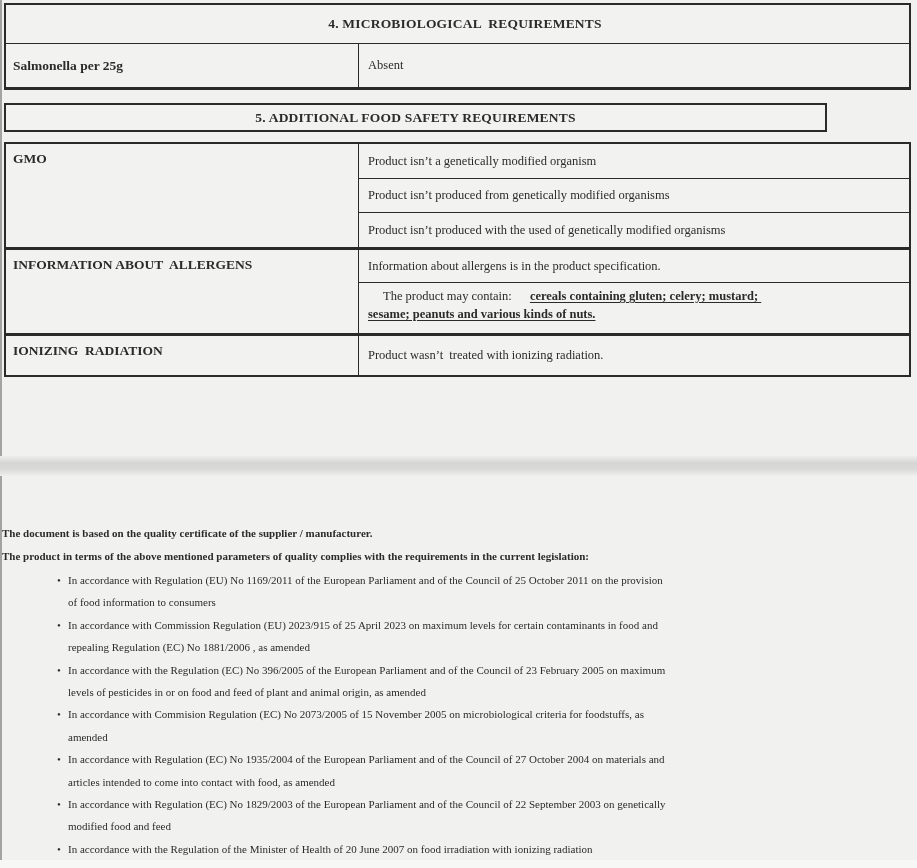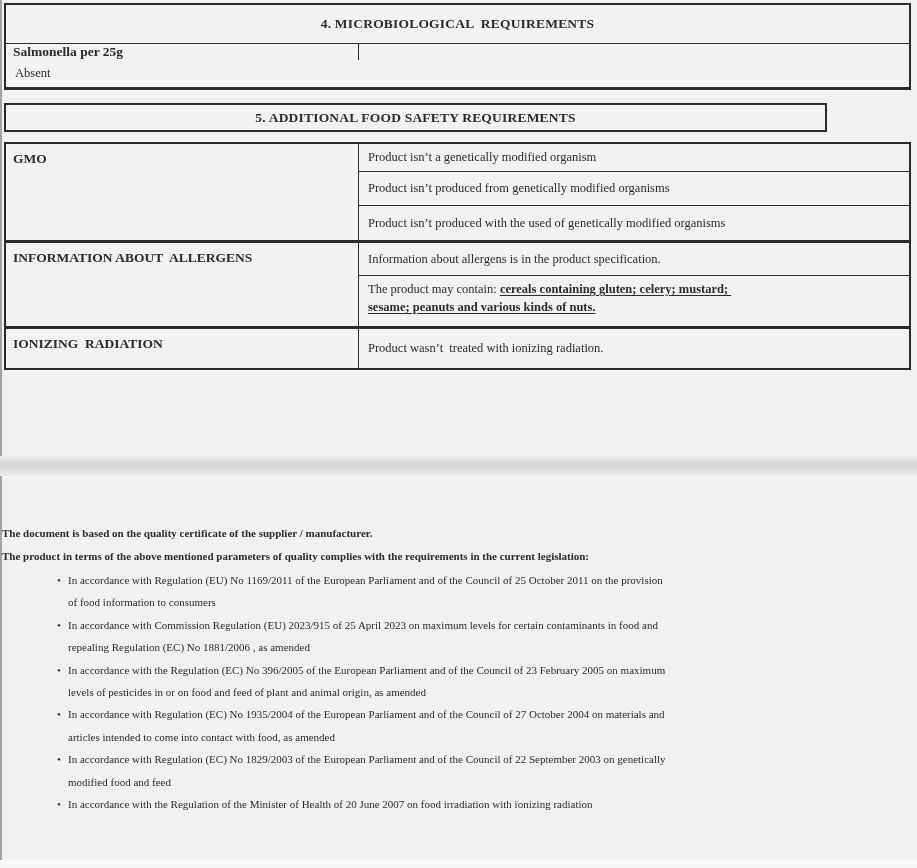--- a/index.html
+++ b/index.html
@@ -4,21 +4,21 @@
 <style>
   * { box-sizing: border-box; margin: 0; padding: 0; }
   html, body { width: 917px; height: 868px; }
   body {
     position: relative;
     background: #f1f1f0;
     font-family: "Liberation Serif", "DejaVu Serif", serif;
     color: #2b2b2b;
     overflow: hidden;
   }
-  .pre { white-space: pre-wrap; }
+  .pre { white-space: pre-wrap; padding-left: 15px; }
 
   .page-edge-left {
     position: absolute; left: 0; top: 0; width: 2px; height: 100%;
     background: #a3a3a3;
   }
   .page-break-band {
     position: absolute; left: 0; top: 456px; width: 100%; height: 20px;
     background: linear-gradient(to bottom, #ededec, #d6d6d5 35%, #d9d9d8 65%, #efefee);
   }
   .bottom-strip {
@@ -28,42 +28,42 @@
 
   
   .tbl { position: absolute; left: 4px; width: 907px; border: 2px solid #2a2a2a; background: #f2f2f1; }
 
   .tbl-a { top: 3px; border-bottom-width: 3px; }
   .tbl-a .hdr { height: 39px; border-bottom: 1px solid #2a2a2a; }
   .hdr {
     display: flex; align-items: center; justify-content: center;
     font-weight: bold; font-size: 13.5px; letter-spacing: 0.2px;
   }
-  .row { display: flex; flex-direction: column; }
+  .row { display: flex; }
   .cell-l {
     width: 353px; border-right: 1px solid #2a2a2a;
     font-weight: bold; font-size: 13.5px; padding-left: 7px;
   }
   .cell-r { flex: 1; font-size: 12.5px; padding-left: 9px; }
 
   .tbl-a .row { height: 43px; }
   .tbl-a .cell-l, .tbl-a .cell-r { display: flex; align-items: center; }
 
   .hdr5 { position: absolute; top: 103px; left: 4px; width: 823px; height: 29px;
           border: 2px solid #2a2a2a; background: #f2f2f1; }
 
   .tbl-b { top: 142px; }
   .section { display: flex; border-bottom: 3px solid #2a2a2a; }
   .section:last-child { border-bottom: none; }
   .section .cell-l { padding-top: 7px; }
   .subrows { flex: 1; display: flex; flex-direction: column; }
   .subrow { border-bottom: 1px solid #2a2a2a; display: flex; align-items: center;
             font-size: 12.5px; padding-left: 9px; }
   .subrow:last-child { border-bottom: none; }
-  .sr-30 { height: 28px; } .sr-35 { height: 34px; }
+  .sr-30 { height: 35px; } .sr-35 { height: 34px; }
   .sr-22 { height: 33px; } .sr-52 { height: 50px; }
   .sr-42 { height: 39px; }
   .allerg2 { display: block; padding-top: 4px; line-height: 18px; }
   .emph { font-weight: bold; text-decoration: underline; text-underline-offset: 2px; }
   .allerg-label { padding-top: 2px; }
 
   
   .footer-text { position: absolute; top: 522px; left: 2px; width: 888px; font-size: 11px; }
   .footer-text .intro { font-weight: bold; line-height: 23px; }
   .bullet-list { list-style: none; margin-top: 1px; }
@@ -123,20 +123,22 @@
 <div class="footer-text">
   <div class="intro">The document is based on the quality certificate of the supplier / manufacturer.</div>
   <div class="intro">The product in terms of the above mentioned parameters of quality complies with the requirements in the current legislation:</div>
   <ul class="bullet-list">
     <li class="pre">In accordance with Regulation (EU) No 1169/2011 of the European Parliament and of the Council of 25 October 2011 on the provision
 of food information to consumers</li>
     <li class="pre">In accordance with Commission Regulation (EU) 2023/915 of 25 April 2023 on maximum levels for certain contaminants in food and
 repealing Regulation (EC) No 1881/2006 , as amended</li>
     <li class="pre">In accordance with the Regulation (EC) No 396/2005 of the European Parliament and of the Council of 23 February 2005 on maximum
 levels of pesticides in or on food and feed of plant and animal origin, as amended</li>
+    <li class="pre">In accordance with Commision Regulation (EC) No 2073/2005 of 15 November 2005 on microbiological criteria for foodstuffs, as
+amended</li>
     <li class="pre">In accordance with Regulation (EC) No 1935/2004 of the European Parliament and of the Council of 27 October 2004 on materials and
 articles intended to come into contact with food, as amended</li>
     <li class="pre">In accordance with Regulation (EC) No 1829/2003 of the European Parliament and of the Council of 22 September 2003 on genetically
 modified food and feed</li>
     <li class="pre">In accordance with the Regulation of the Minister of Health of 20 June 2007 on food irradiation with ionizing radiation</li>
   </ul>
 </div>
 
 <div class="bottom-strip"></div>
 

